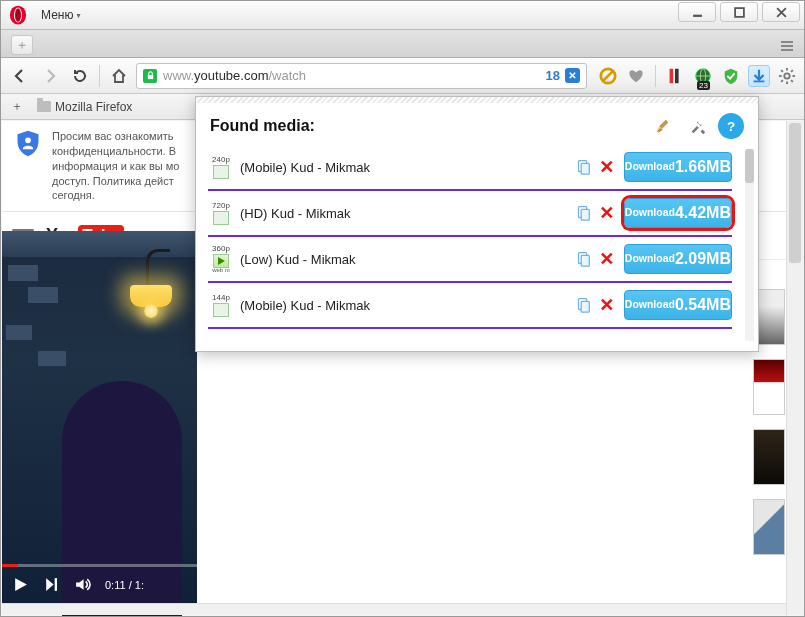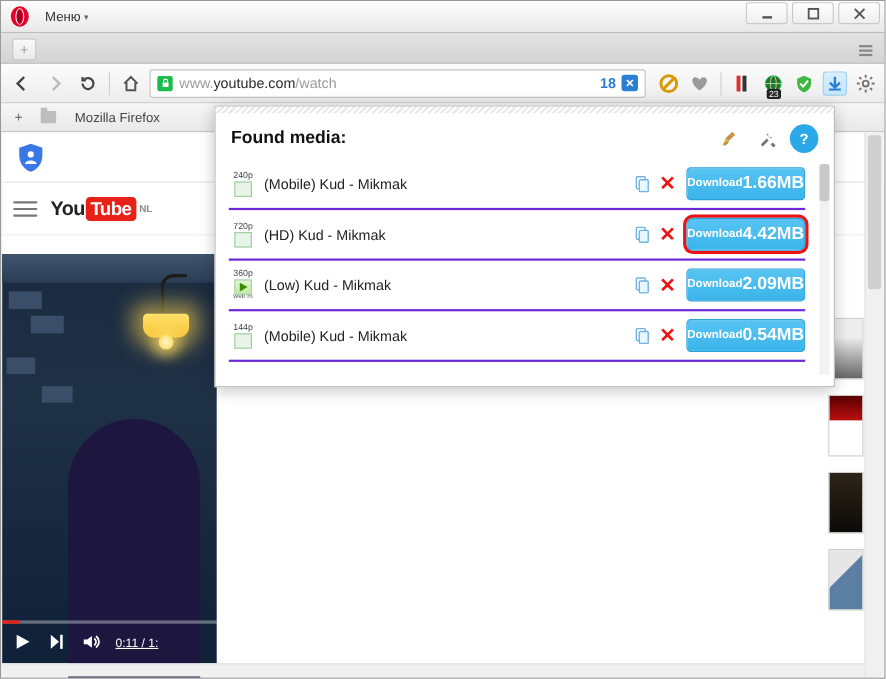--- a/index.html
+++ b/index.html
@@ -38,21 +38,21 @@
   .count{color:#2a7fd4;font-weight:bold;font-size:13px;}
   .bluex{width:15px;height:15px;background:#2a7fd4;border-radius:3px;color:#fff;display:flex;align-items:center;justify-content:center;font-size:10px;font-weight:bold;}
   .ext-strip{display:flex;align-items:center;gap:6px; margin-left:6px;}
   .ext{width:22px;height:22px;display:flex;align-items:center;justify-content:center;border-radius:3px;position:relative;}
   .ext svg{width:18px;height:18px;}
   .ext.dl{border:1px solid #9fcff0;background:linear-gradient(#d8efff,#c4e6ff);}
   .ext .badge{position:absolute;bottom:-3px;left:5px;background:#222;color:#fff;font-size:8px;padding:0 2px;border-radius:2px;}
 
   
   .bmbar{height:26px;background:linear-gradient(#f6f6f6,#e9e9e9);border-bottom:1px solid #c7c7c7;display:flex;align-items:center;padding:0 6px;gap:10px;font-size:12px;color:#444;}
-  .bm-item{display:flex;align-items:center;gap:17px;}
+  .bm-item{display:flex;align-items:center;gap:4px;}
   .folder-ico{width:14px;height:11px;background:#bdbdbd;border-radius:1px;position:relative;}
   .folder-ico::before{content:"";position:absolute;top:-3px;left:0;width:6px;height:3px;background:#bdbdbd;border-radius:1px 1px 0 0;}
 
   
   .page{position:absolute;top:120px;left:1px;right:1px;bottom:1px;background:#fff;}
   .notice{display:flex;align-items:flex-start;gap:10px;padding:8px 12px;border-bottom:1px solid #e3e3e3;background:#fff;}
   .shield{width:28px;height:28px;flex-shrink:0;}
   .shield svg{width:28px;height:28px;}
   .notice-text{font-size:11px;color:#555;line-height:1.35;}
 
@@ -72,21 +72,21 @@
   .lamp::after{content:"";position:absolute;left:14px;bottom:-11px;width:14px;height:14px;background:radial-gradient(#fff6c7,#f7cf46);border-radius:50%;box-shadow:0 0 12px 6px rgba(255,220,100,.7);}
   .brick{position:absolute;background:#3a4e68;}
   .b1{top:34px;left:6px;width:30px;height:16px;}
   .b2{top:56px;left:26px;width:30px;height:16px;}
   .b3{top:94px;left:4px;width:26px;height:15px;}
   .b4{top:120px;left:36px;width:28px;height:15px;}
 
   .vid-bar{position:absolute;left:0;right:0;bottom:0;height:36px;background:rgba(0,0,0,.0);}
   .progress{position:absolute;left:0;right:0;bottom:36px;height:3px;background:rgba(255,255,255,.35);}
   .progress .fill{height:100%;width:8%;background:#e62117;}
-  .vid-ctrls{position:absolute;left:0;bottom:0;height:36px;display:flex;align-items:center;gap:14px;padding:0 10px;color:#fff;font-size:11px;text-decoration:underline;}
+  .vid-ctrls{position:absolute;left:0;bottom:0;height:36px;display:flex;align-items:center;gap:14px;padding:0 10px;color:#fff;font-size:11px;}
   .vid-ctrls svg{fill:#fff;width:17px;height:17px;}
   .timetxt{font-size:11px;}
 
   .right-scroll{position:absolute;top:0;right:0;bottom:0;width:17px;background:#f0f0f0;border-left:1px solid #dedede;}
   .right-scroll .thumb-sc{position:absolute;top:2px;left:2px;right:2px;height:140px;background:#cfcfcf;border-radius:3px;}
   .bottom-scroll{position:absolute;left:0;right:17px;bottom:0;height:12px;background:#f0f0f0;border-top:1px solid #dedede;}
 
   
   .side-thumbs{position:absolute; top:168px; right:18px; width:32px;}
   .side-thumbs .th{width:32px;height:56px;margin-bottom:14px;background:#777;border:1px solid #ccc;}
@@ -279,20 +279,27 @@
 
 <div class="page">
   <div class="notice">
     <span class="shield">
       <svg viewBox="0 0 32 32">
           <path d="M16 2 L28 6 V14 C28 23 22 29 16 31 C10 29 4 23 4 14 V6 Z" fill="#3b78e7"></path>
           <circle cx="16" cy="13" r="3.2" fill="#fff"></circle>
           <path d="M10 23 C10 18 22 18 22 23" fill="#fff"></path>
         </svg>
     </span>
+    <div class="notice-text">
+      <div>Просим вас ознакомить</div>
+      <div>конфиденциальности. В</div>
+      <div>информация и как вы мо</div>
+      <div>доступ. Политика дейст</div>
+      <div>сегодня.</div>
+    </div>
   </div>
 
   <div class="yt-header">
     <div class="ham">
         <span></span>
         <span></span>
         <span></span>
       </div>
     <div class="yt-logo">
       <span class="yt-you">You</span>

